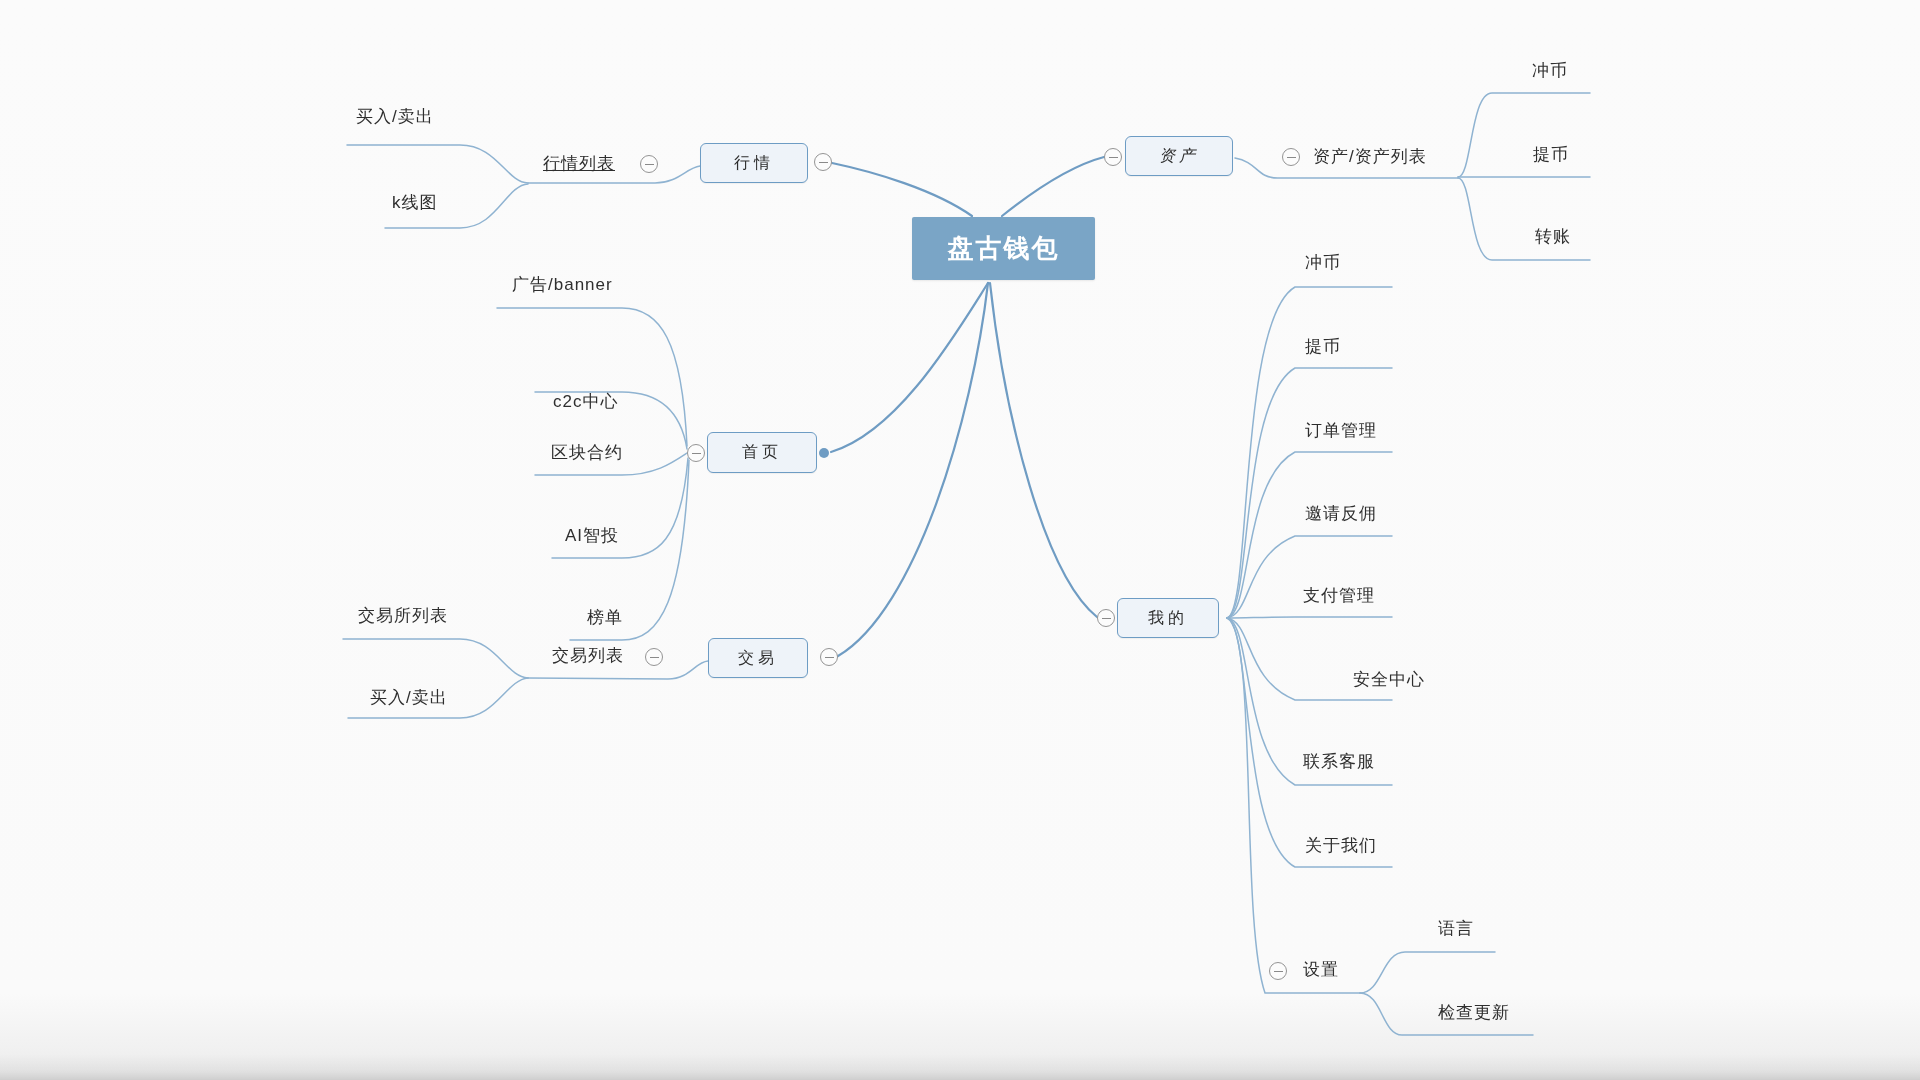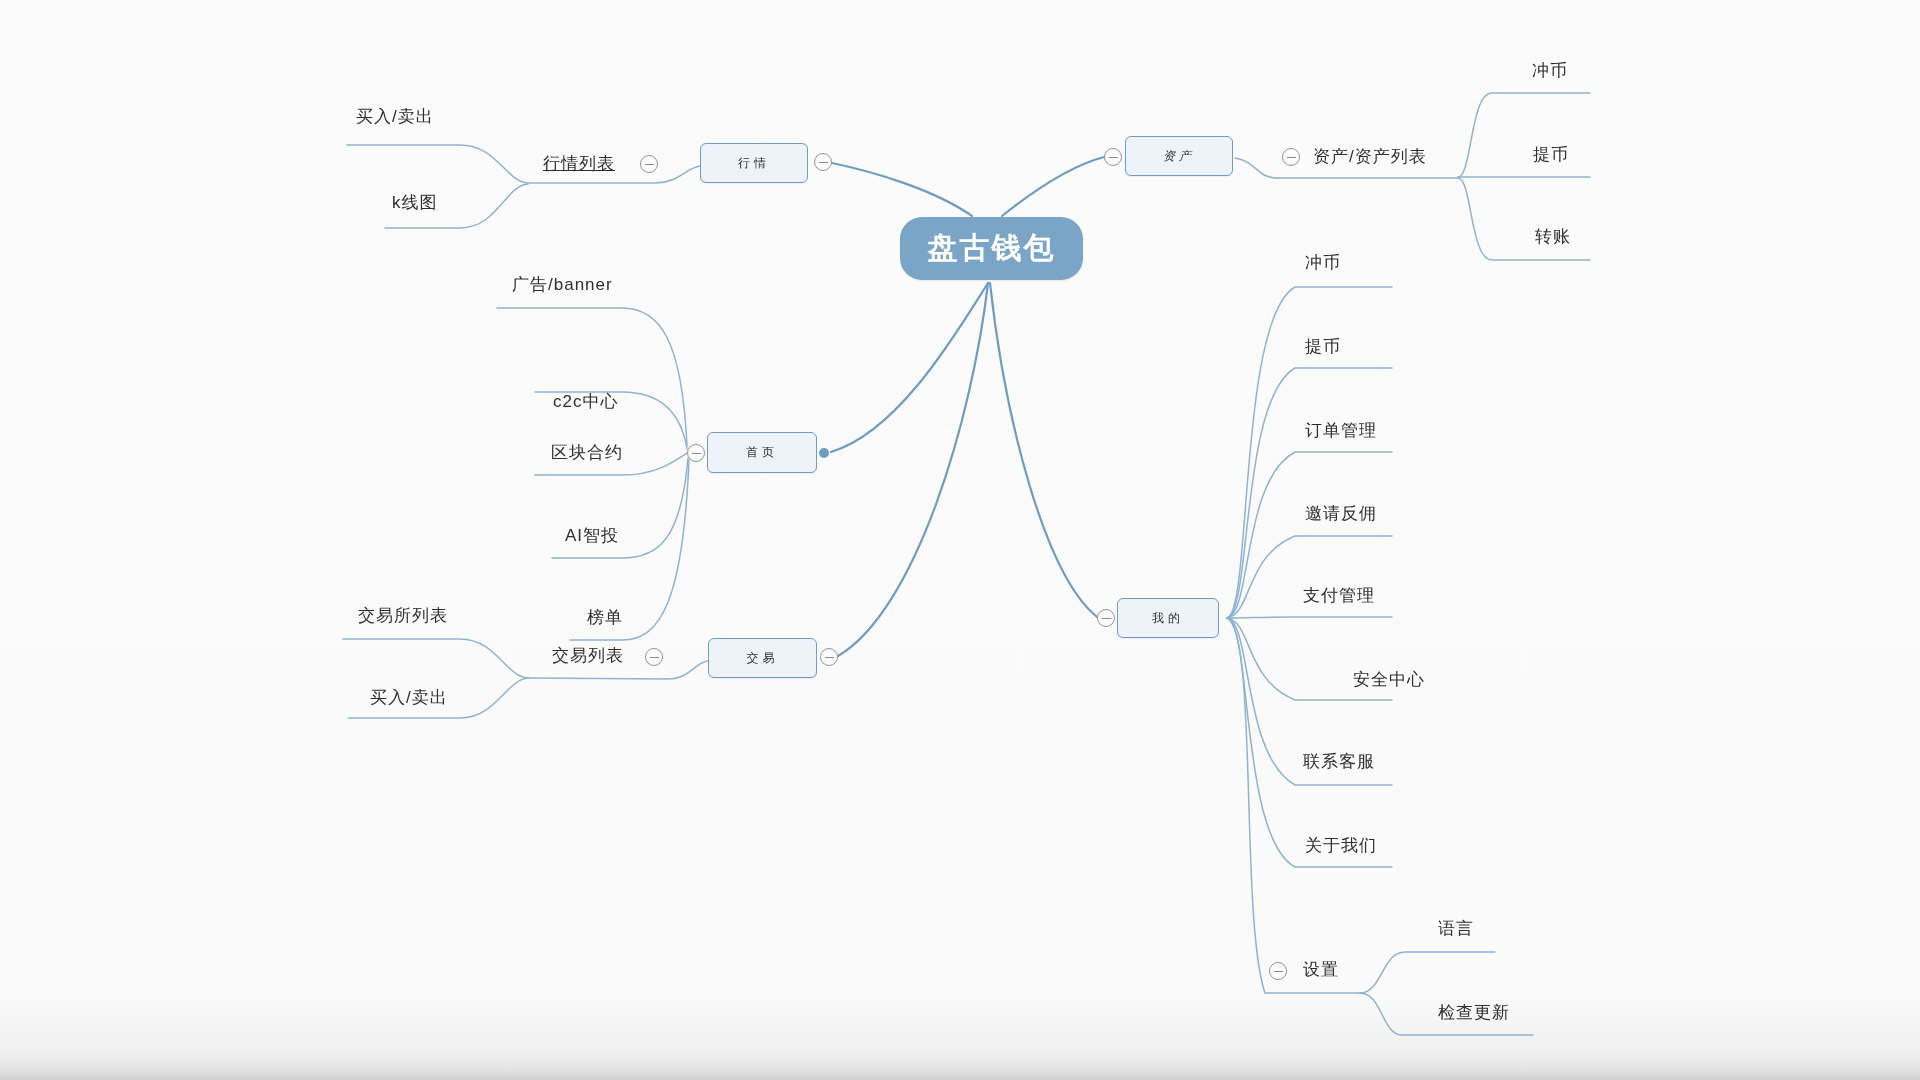--- a/index.html
+++ b/index.html
@@ -12,27 +12,28 @@
     position:relative;width:1920px;height:1080px;
     background:linear-gradient(to bottom,#fbfbfb 0%,#fafafa 92%,#ededed 99%,#e6e6e6 100%);
   }
   #wires{position:absolute;left:0;top:0;width:1920px;height:1080px;}
   #wires path{fill:none;stroke-linecap:round;}
   #wires path.main-line{stroke:var(--branch-line,#6f9cc3);stroke-width:2.2;}
   #wires path.child-line{stroke:var(--leaf-line,#8fb3d1);stroke-width:1.5;}
   .root-node{
     position:absolute;display:flex;align-items:center;justify-content:center;
     background:var(--root-fill,#7aa5c6);color:#ffffff;
-    border-radius:22px;font-size:30px;font-weight:bold;letter-spacing:2px;
+    border-radius:2px;font-size:26px;font-weight:bold;letter-spacing:2px;
     box-shadow:0 1px 2px rgba(0,0,0,0.08);
+    margin-left:12px;
   }
   .topic{
     position:absolute;display:flex;align-items:center;justify-content:center;
     background:var(--node-fill,#eef3f9);border:1.5px solid var(--node-border,#6d9cc4);
-    border-radius:6px;color:#2e2e2e;font-size:12px;letter-spacing:4px;
+    border-radius:6px;color:#2e2e2e;font-size:16px;letter-spacing:4px;
     box-sizing:border-box;box-shadow:0 1px 1px rgba(0,0,0,0.05);
   }
   .leaf{
     position:absolute;color:#2e2e2e;font-size:17px;line-height:20px;white-space:nowrap;
     letter-spacing:1px;
   }
   .collapse-btn{
     position:absolute;width:18px;height:18px;border-radius:50%;
     background:#fcfcfc;border:1.6px solid #949494;box-sizing:border-box;
     display:flex;align-items:center;justify-content:center;
@@ -88,21 +89,21 @@
     <path class="child-line" d="M1227,618 C1258,632 1240,920 1265,993 L1360,993"></path>
     <path class="child-line" d="M1360,993 C1382,993 1382,952 1405,952 L1495,952"></path>
     <path class="child-line" d="M1360,993 C1382,993 1382,1035 1402,1035 L1533,1035"></path>
   </svg>
 
   <div class="root-node" style="left:900px;top:217px;width:183px;height:63px;">盘古钱包</div>
 
   <div class="topic" style="left:700px;top:143px;width:108px;height:40px;">行情</div>
   <div class="topic" style="left:1125px;top:136px;width:108px;height:40px;font-style:italic;">资产</div>
   <div class="topic" style="left:707px;top:432px;width:110px;height:41px;font-family:Liberation Mono, monospace;">首页</div>
-  <div class="topic" style="left:708px;top:638px;width:109px;height:40px;">交易</div>
+  <div class="topic" style="left:708px;top:638px;width:100px;height:40px;">交易</div>
   <div class="topic" style="left:1117px;top:598px;width:102px;height:40px;">我的</div>
 
   <div class="leaf" style="left:543px;top:154px;text-decoration:underline;">行情列表</div>
   <div class="leaf" style="left:356px;top:107px;">买入/卖出</div>
   <div class="leaf" style="left:392px;top:193px;">k线图</div>
 
   <div class="leaf" style="left:1313px;top:147px;">资产/资产列表</div>
   <div class="leaf" style="left:1532px;top:61px;">冲币</div>
   <div class="leaf" style="left:1533px;top:145px;">提币</div>
   <div class="leaf" style="left:1535px;top:227px;">转账</div>

